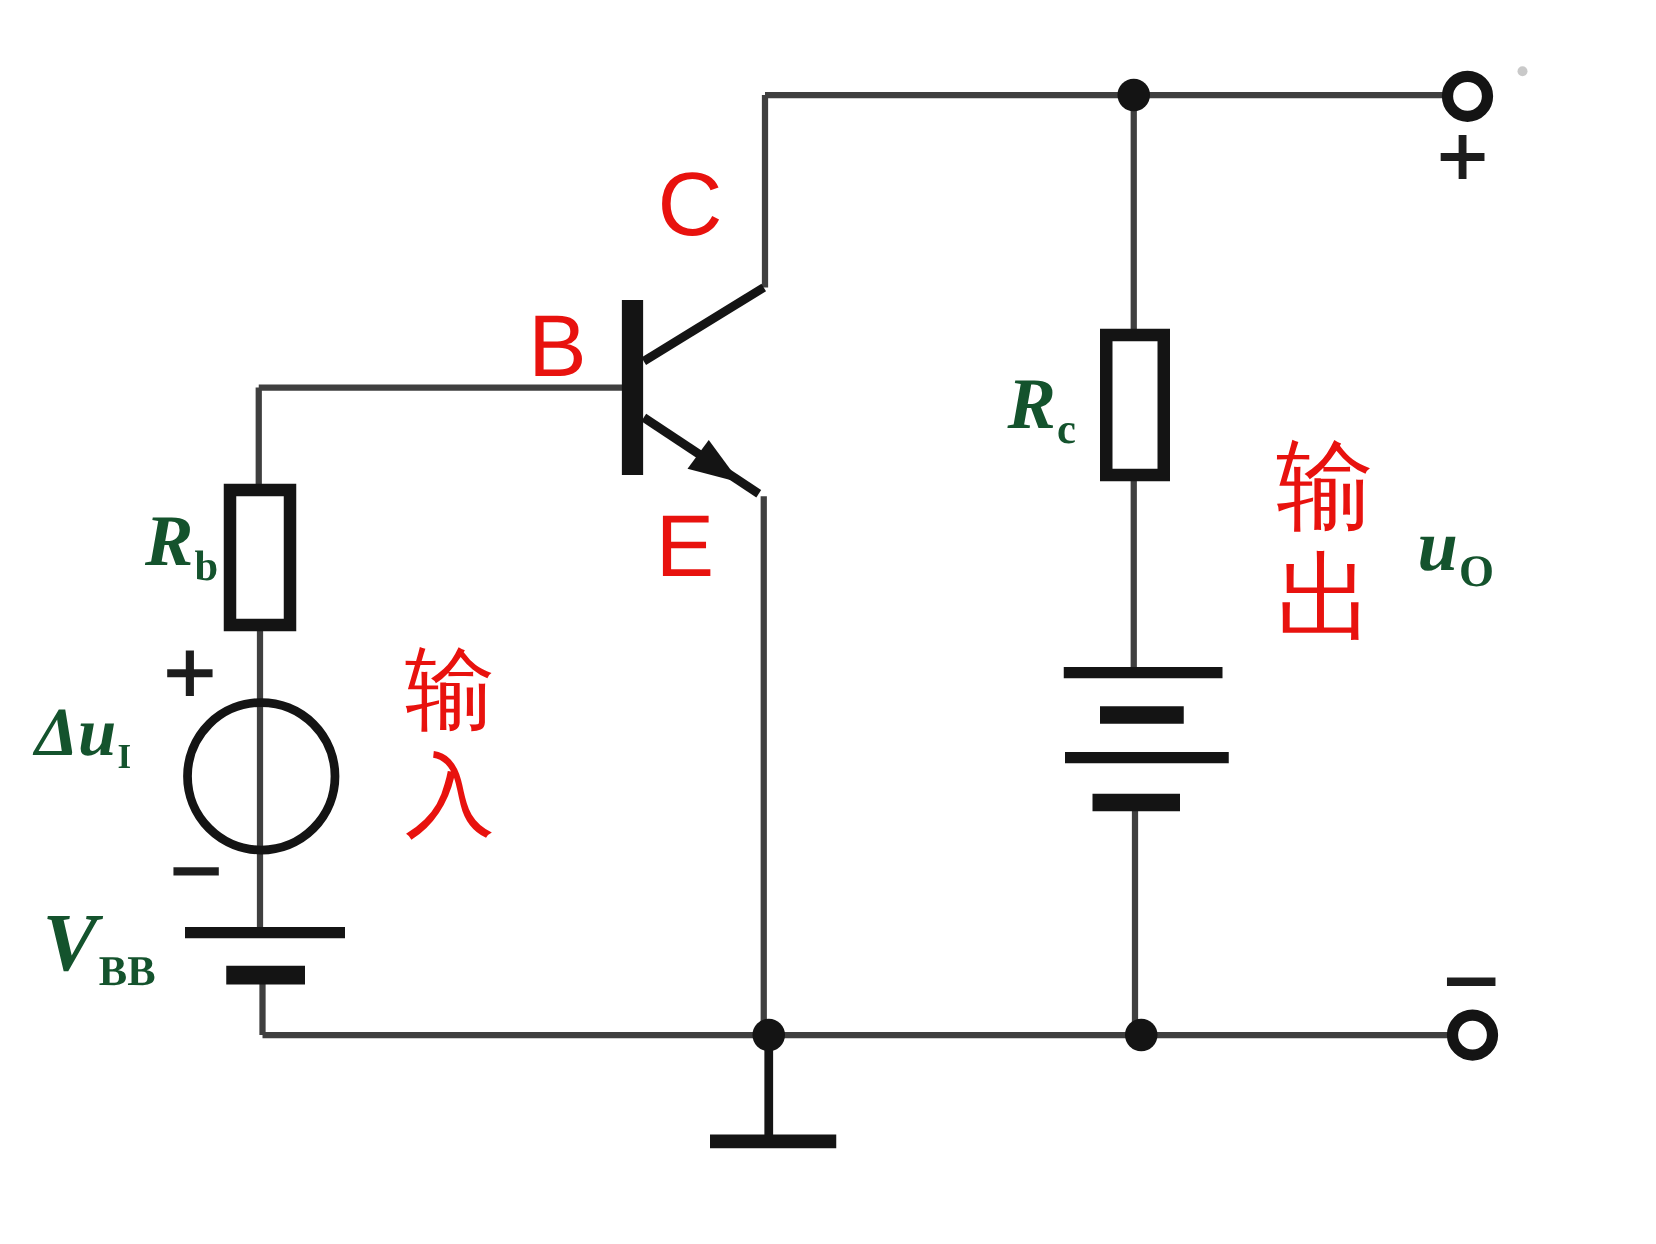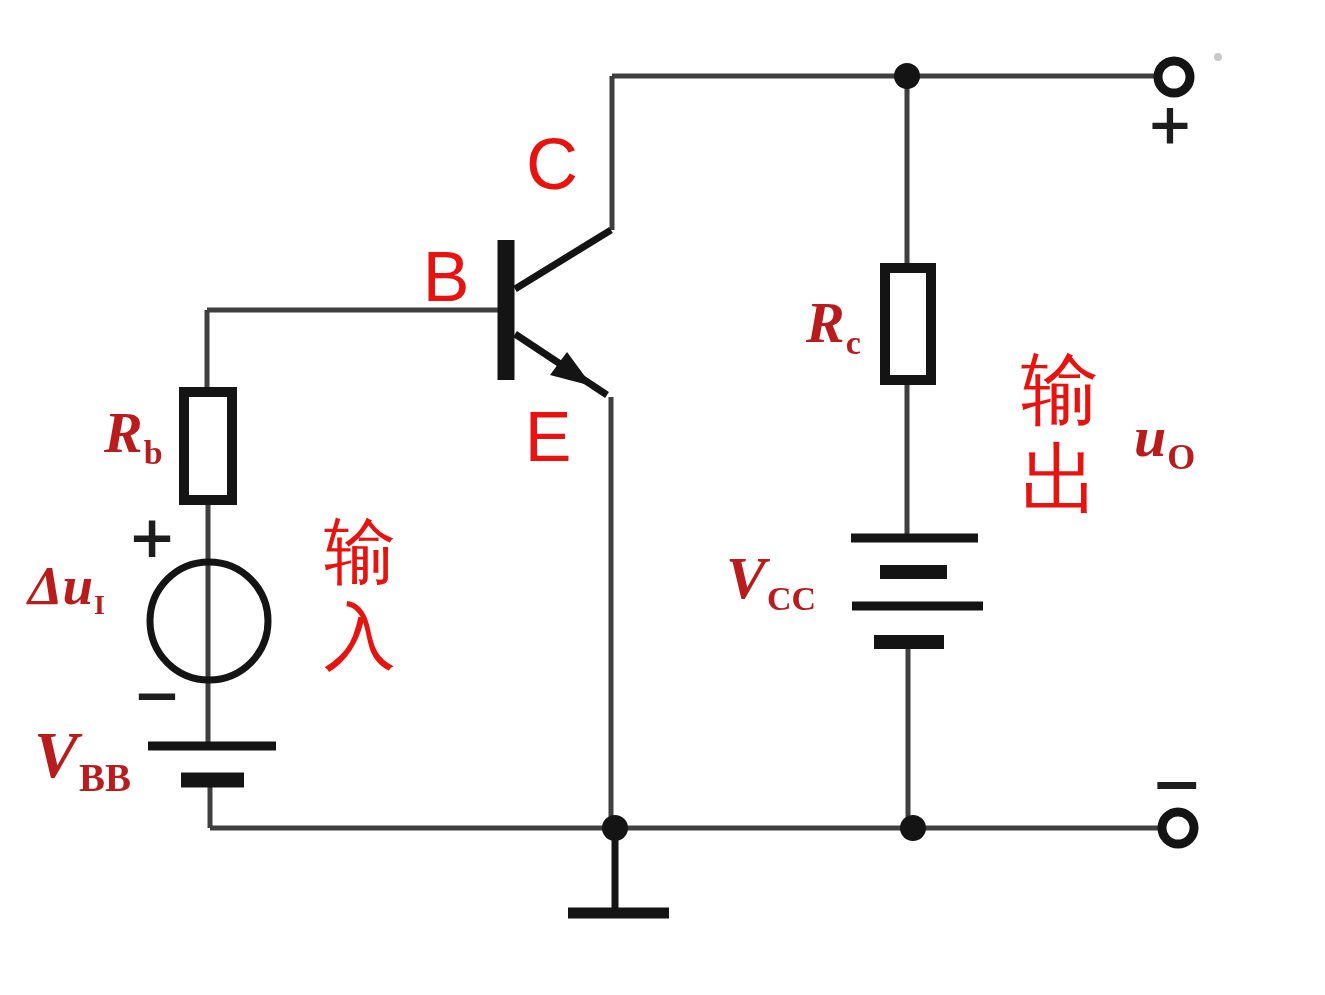--- a/index.html
+++ b/index.html
@@ -10,21 +10,21 @@
     overflow:hidden;
     font-family:"Liberation Sans", sans-serif;
   }
   #app svg { position:absolute; left:0; top:0; }
 
   .lbl { position:absolute; line-height:1; white-space:nowrap; }
   .c   { transform:translate(-50%,-50%); }
   .red { color:#e8120e; font-family:"Liberation Sans", sans-serif; font-weight:500; }
   .cjk { color:#e8120e; font-family:"DejaVu Sans", sans-serif; }
   .ser {
-    color:#b91c1c;
+    color:#14532d;
     font-family:"Liberation Serif", serif;
     font-style:italic; font-weight:bold;
   }
   .sub {
     font-style:normal; font-weight:bold;
     position:relative; top:0.35em;
     margin-left:1px;
   }
   .sign {
     color:#1d1d1d;
@@ -89,39 +89,36 @@
     <circle cx="1174" cy="77" r="16" fill="#ffffff" stroke="#141414" stroke-width="9"></circle>
     <circle cx="1178" cy="828" r="16" fill="#ffffff" stroke="#141414" stroke-width="9"></circle>
 
     <circle cx="1218" cy="57" r="4" fill="#c9c9c9"></circle>
   </svg>
 
   <div class="lbl c red" style="left:552px;top:164px;font-size:72px">C</div>
   <div class="lbl c red" style="left:446px;top:277px;font-size:70px">B</div>
   <div class="lbl c red" style="left:548px;top:437px;font-size:70px">E</div>
 
-  <div class="lbl ser" style="left:104px;top:404px;font-size:58px">
+  <div class="lbl ser" style="left:116px;top:404px;font-size:58px">
     <span>R</span><span class="sub" style="font-size:34px">b</span>
   </div>
 
   <div class="lbl ser" style="left:806px;top:294px;font-size:58px">
     <span>R</span><span class="sub" style="font-size:34px">c</span>
   </div>
 
   <div class="lbl ser" style="left:28px;top:558px;font-size:55px">
     <span>Δu</span><span class="sub" style="font-size:28px">I</span>
   </div>
 
   <div class="lbl ser" style="left:34px;top:722px;font-size:66px">
-    <span>V</span><span class="sub" style="font-size:39px">BB</span>
+    <span>V</span><span class="sub" style="font-size:34px">BB</span>
   </div>
 
-  <div class="lbl ser" style="left:726px;top:548px;font-size:60px">
-    <span>V</span><span class="sub" style="font-size:34px">CC</span>
-  </div>
 
   <div class="lbl ser" style="left:1134px;top:408px;font-size:58px">
     <span>u</span><span class="sub" style="font-size:36px">O</span>
   </div>
 
   <div class="lbl c cjk" style="left:360px;top:551px;font-size:72px">输</div>
   <div class="lbl c cjk" style="left:360px;top:636px;font-size:72px">入</div>
 
   <div class="lbl c cjk" style="left:1060px;top:389px;font-size:78px">输</div>
   <div class="lbl c cjk" style="left:1060px;top:479px;font-size:78px">出</div>

